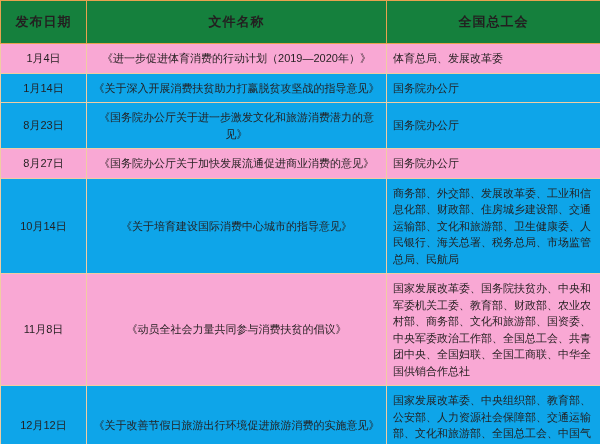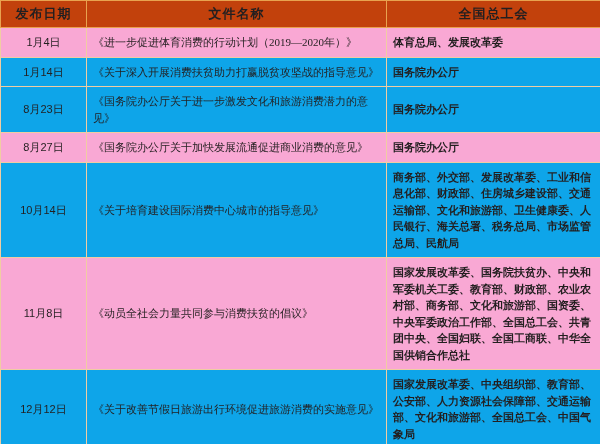--- a/index.html
+++ b/index.html
@@ -21,52 +21,50 @@
   table.policy-table {
     border-collapse: collapse;
     width: 600px;
     table-layout: fixed;
   }
   table.policy-table col.c1 { width: 86px; }
   table.policy-table col.c2 { width: 300px; }
   table.policy-table col.c3 { width: 214px; }
 
   table.policy-table th {
-    background: #c2410c;
+    background: #15803d;
     color: #231f20;
     font-size: 13px;
     font-weight: bold;
     text-align: center;
-    padding: 4px 4px;
+    padding: 12px 4px;
     border: 1px solid #e8a24f;
     letter-spacing: 1px;
   }
   table.policy-table td {
     border: 1px solid #f0cda2;
     font-size: 11px;
     color: #231f20;
     padding: 6px 6px;
     vertical-align: middle;
     line-height: 1.5;
   }
   td.date-cell {
     text-align: center;
     white-space: nowrap;
     font-size: 11.5px;
   }
   td.name-cell {
-    text-align: left;
+    text-align: center;
     padding-left: 10px;
-    font-family: Liberation Serif, serif;
   }
   td.org-cell {
     text-align: left;
     padding-left: 10px;
     padding-right: 8px;
-    font-weight: bold;
   }
   tr.row-odd td { background: #f9a8d4; }
   tr.row-even td { background: #0ea5e9; }
 </style>
 </head>
 <body>
 
 <div class="table-wrap">
   <table class="policy-table">
     <colgroup>

